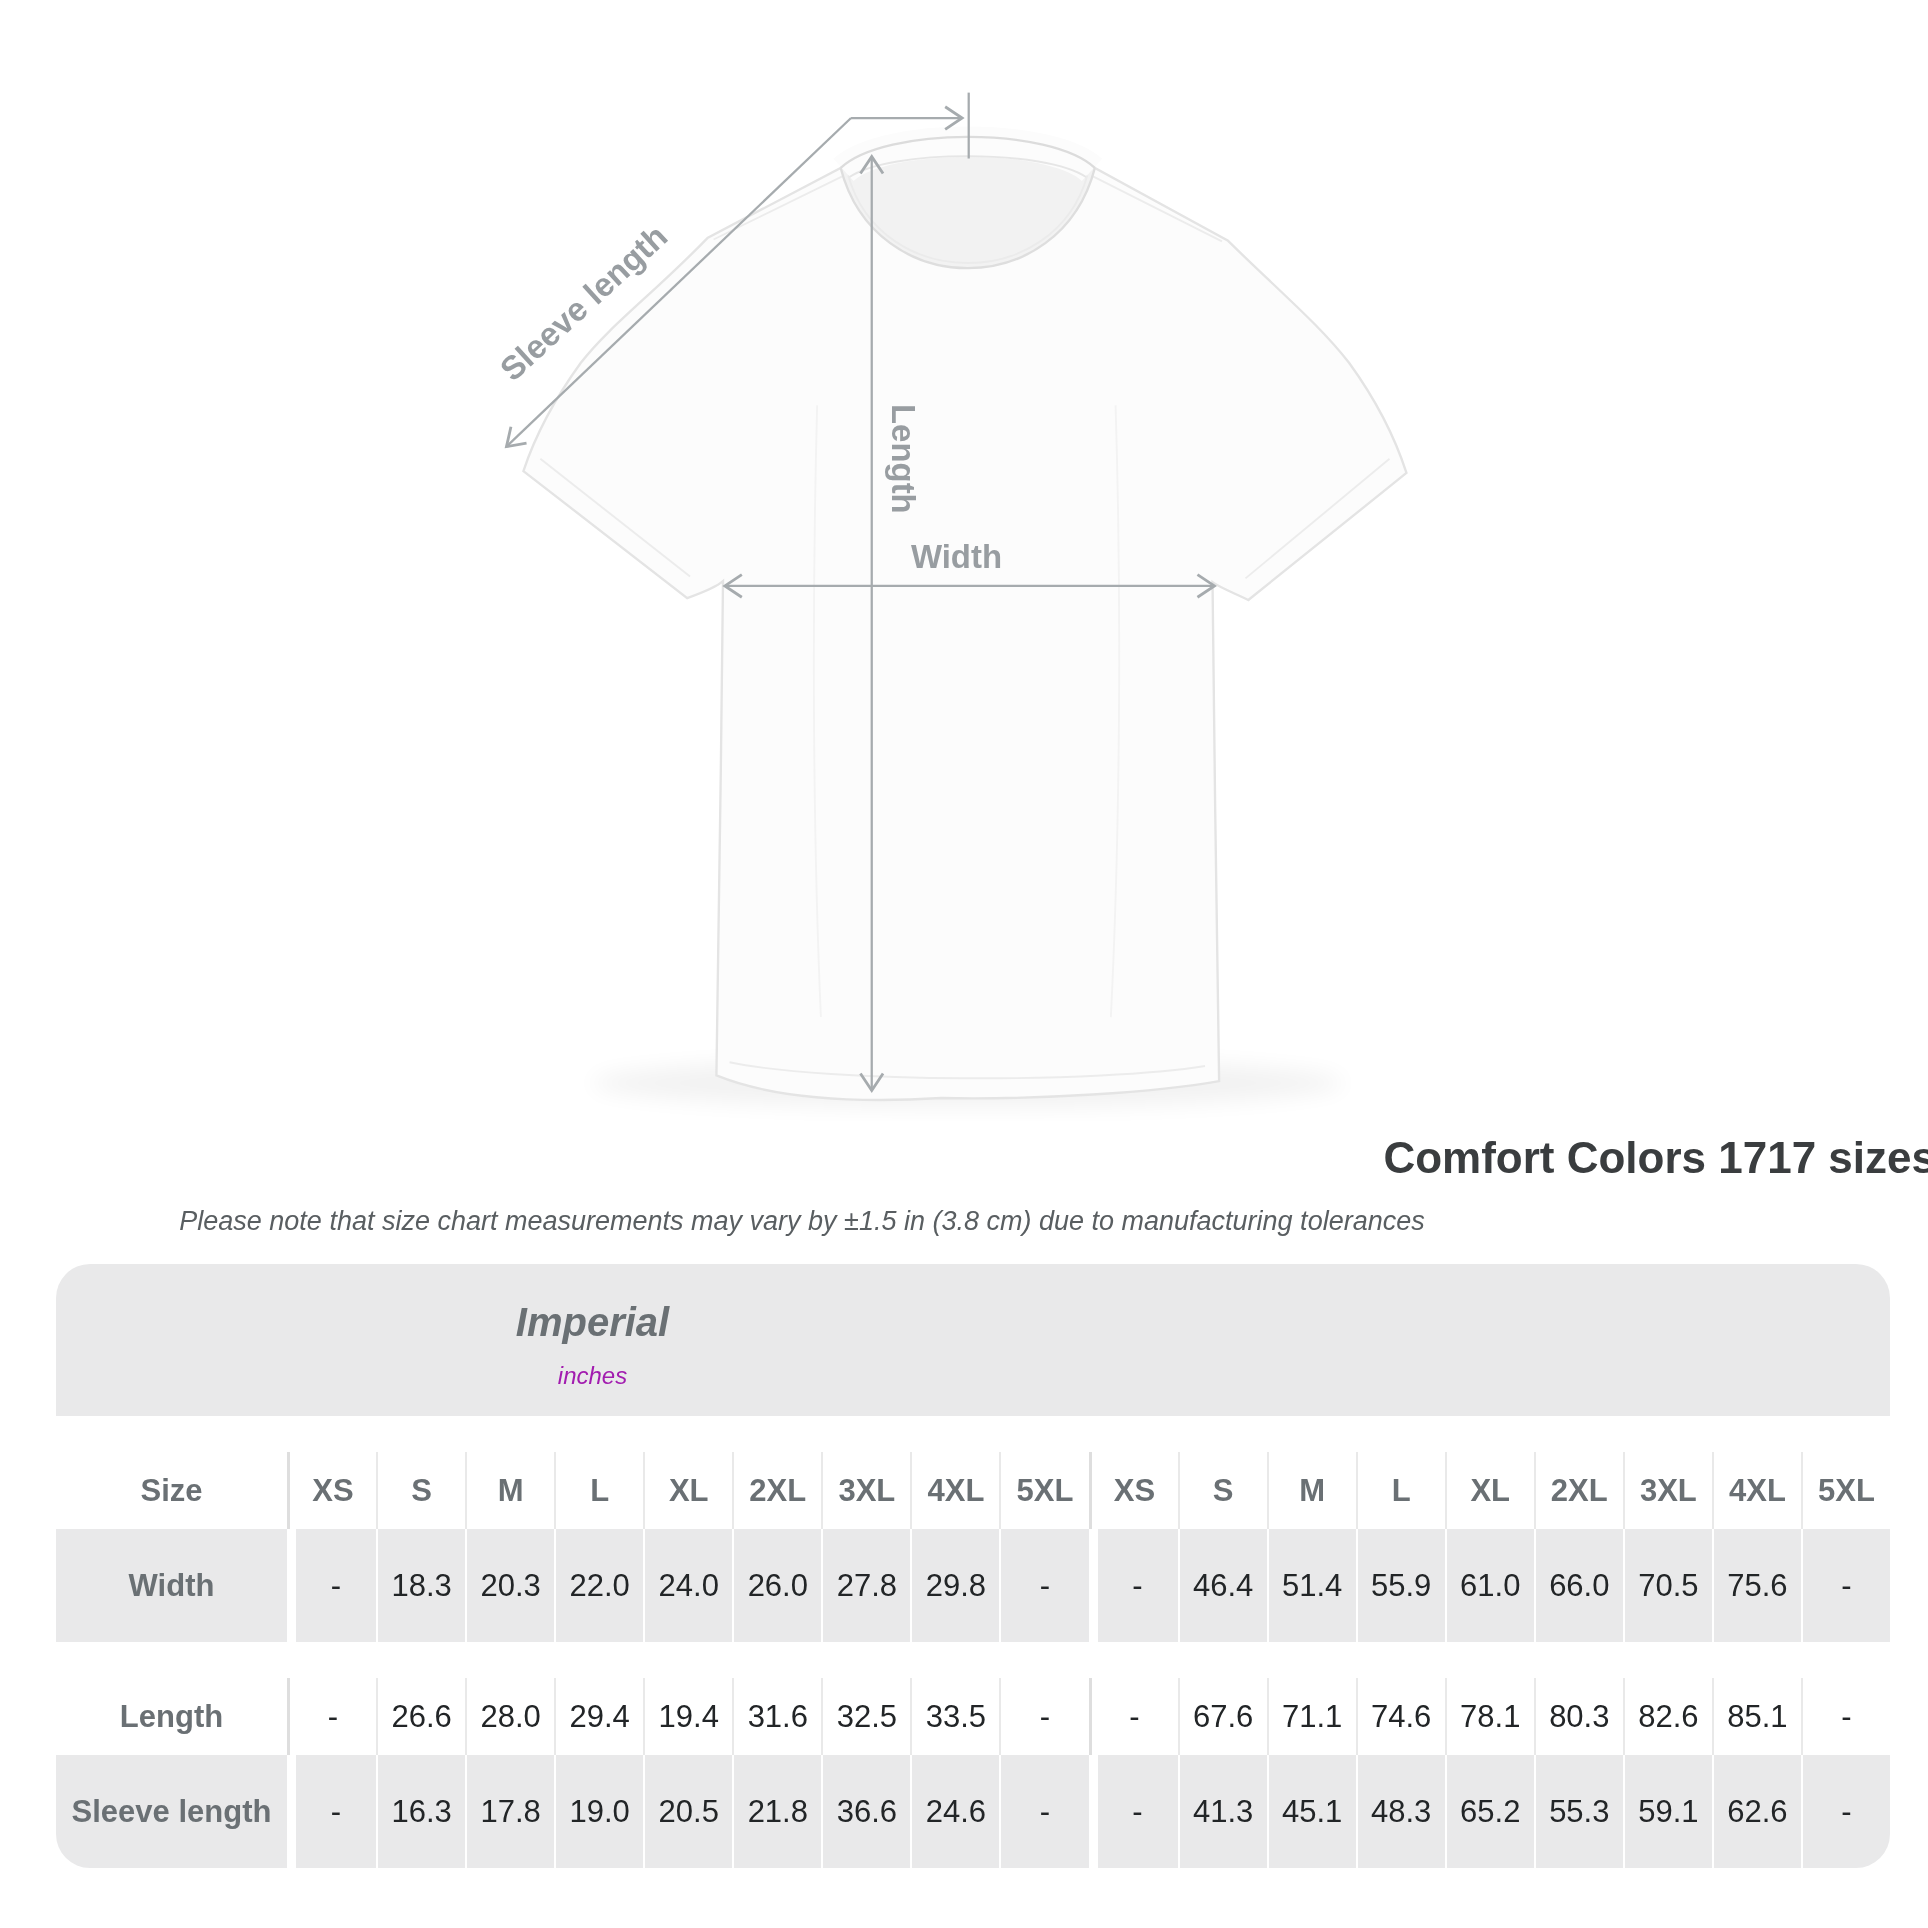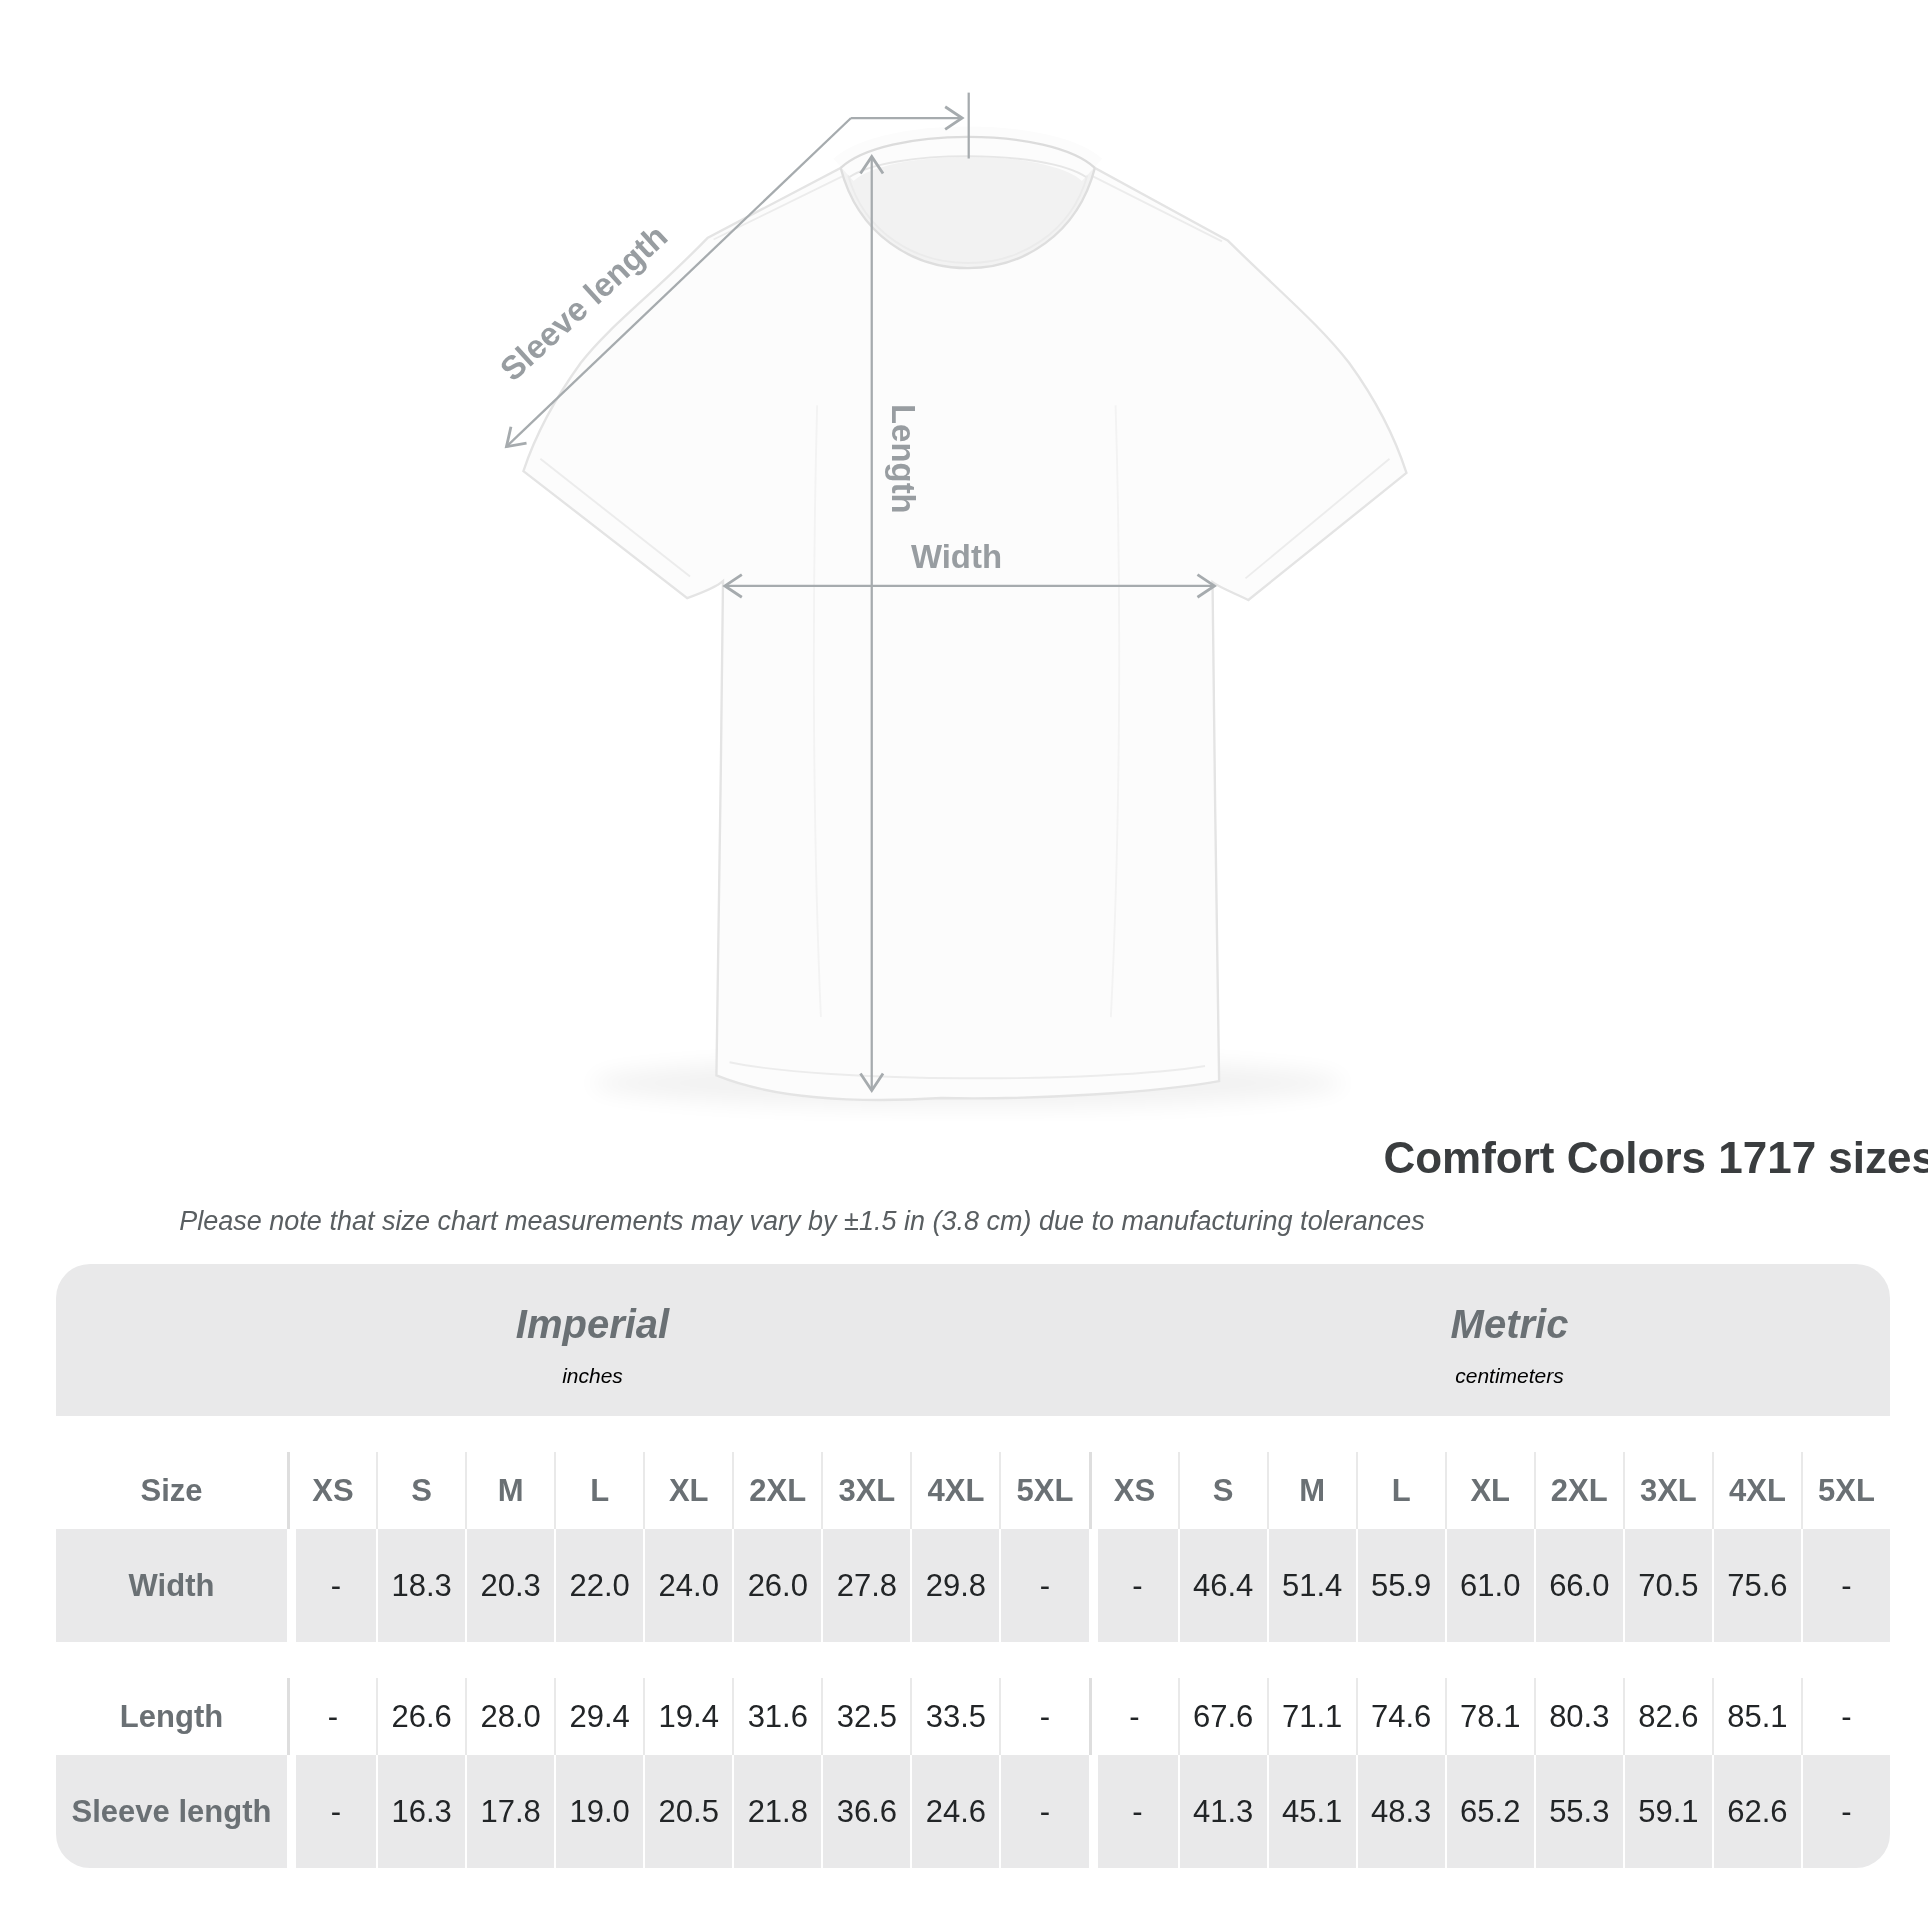--- a/index.html
+++ b/index.html
@@ -23,21 +23,21 @@
   
   .tbl{
     position:absolute;left:56px;top:1264px;width:1834px;
     border-radius:34px;overflow:hidden;background:#ffffff;
   }
   .band{height:152px;background:#e9e9ea;display:flex;}
   .band .half{display:flex;flex-direction:column;align-items:center;justify-content:center;gap:17px;padding-top:9.4px;}
   .half.imp{width:1073px;}
   .half.met{flex:1;}
   .band-label{font-size:40px;font-weight:bold;font-style:italic;color:#6a7074;}
-  .band-sub{font-size:21px;font-style:italic;color:#000000;}
+  .band-sub{font-size:24px;font-style:italic;color:#a21caf;}
   .grid{display:grid;grid-template-columns:231px repeat(18,1fr);grid-auto-rows:113px;background:#ffffff;}
   .c{display:flex;align-items:center;justify-content:center;font-size:31px;color:#222527;}
   .c.hd,.c.lab{font-weight:bold;color:#6a7074;}
   .c.g{background:#e9e9ea;}
   
   .c.w{border-left:2.8px solid #e9e9e9;margin-top:36px;}
   .c.g{border-left:2.8px solid #ffffff;}
   .c.lab{border-left:none;}
   .c.f1.w,.c.fm.w{border-left:3.8px solid #dedede;}
   .c.f1.g,.c.fm.g{border-left:9.4px solid #ffffff;}
@@ -114,24 +114,20 @@
   </div>
 
   <div class="page-title">Comfort Colors 1717 sizes</div>
   <div class="page-subtitle">Please note that size chart measurements may vary by ±1.5 in (3.8 cm) due to manufacturing tolerances</div>
 
   <div class="tbl">
     <div class="band">
       <div class="half imp">
         <div class="band-label">Imperial</div>
         <div class="band-sub">inches</div>
-      </div>
-      <div class="half met">
-        <div class="band-label">Metric</div>
-        <div class="band-sub">centimeters</div>
       </div>
     </div>
     <div class="grid">
         <div class="c hd lab w">Size</div>
         <div class="c hd w f1">XS</div>
         <div class="c hd w">S</div>
         <div class="c hd w">M</div>
         <div class="c hd w">L</div>
         <div class="c hd w">XL</div>
         <div class="c hd w">2XL</div>

